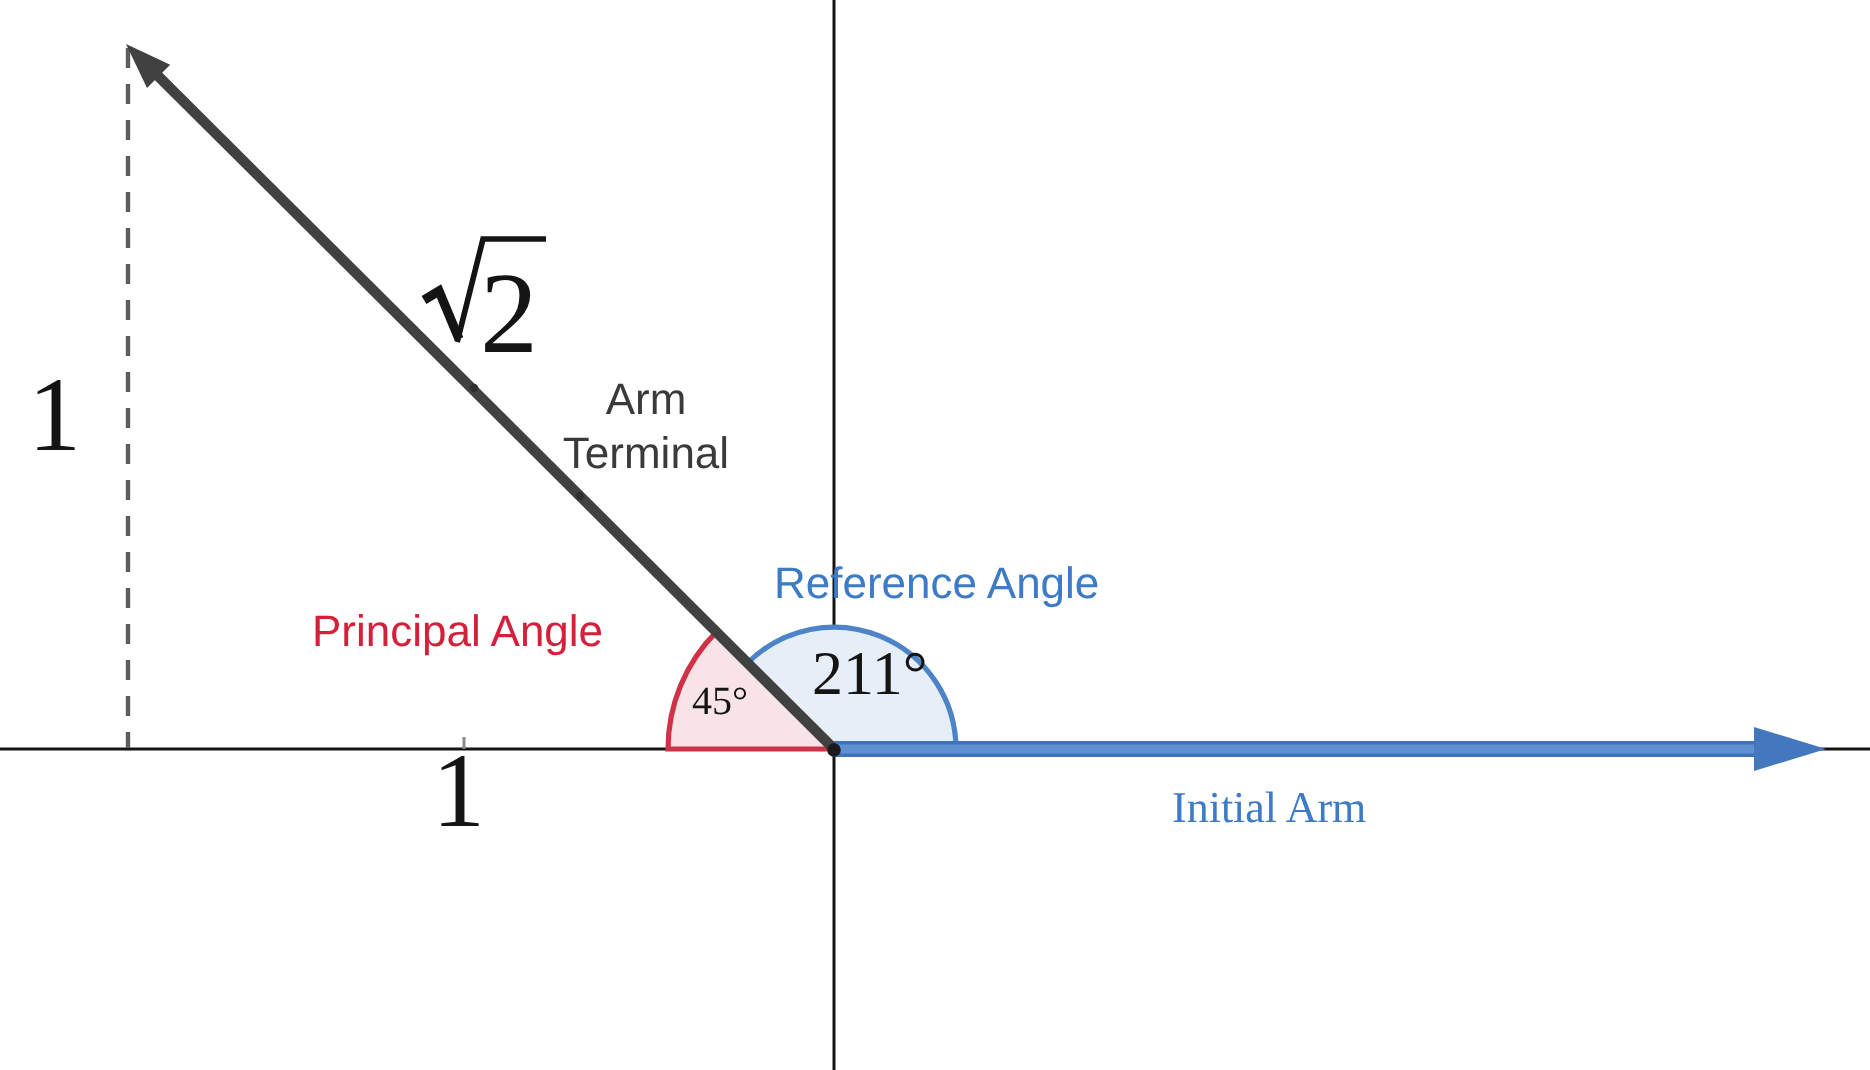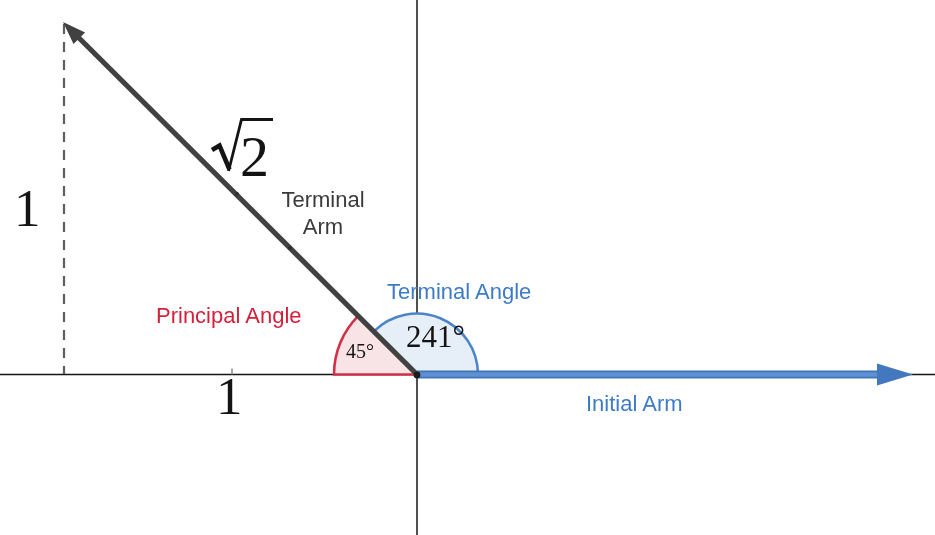--- a/index.html
+++ b/index.html
@@ -13,21 +13,21 @@
   .unit-bottom{left:216px;top:366px;}
   .radicand{left:240px;top:124px;font-size:58px;color:#141414;}
   .angle-val{color:#141414;}
   .ref-val{left:346px;top:340px;font-size:20px;}
   .pri-val{left:406px;top:319px;font-size:31px;}
   .name{font-size:22px;}
   .terminal-name{left:257px;top:186px;width:132px;text-align:center;line-height:27px;color:#3a3a3a;}
   .terminal-name span{display:block;}
   .ref-name{left:156px;top:303px;}
   .pri-name{left:387px;top:279px;}
-  .init-name{left:586px;top:391px;}
+  .init-name{left:586px;top:391px;font-family:Liberation Serif, serif;}
 </style>
 </head>
 <body>
 
 <div class="stage">
 
   <svg width="935" height="535" viewBox="0 0 935 535">
 
     <line x1="0" y1="374.5" x2="935" y2="374.5" stroke-width="1.5" stroke="#141414"></line>
     <line x1="417" y1="0" x2="417" y2="535" stroke-width="1.5" stroke="#141414"></line>
@@ -55,23 +55,23 @@
     <g>
       <path d="M212,150 L219.5,145.5 L229.5,169.5" fill="none" stroke-width="4.6" stroke-linejoin="miter" stroke="#141414"></path>
       <path d="M228.6,171 L241.5,119.5 L273,119.5" fill="none" stroke-width="2.8" stroke="#141414"></path>
     </g>
   </svg>
 
   <div class="lbl serif unit unit-left">1</div>
   <div class="lbl serif unit unit-bottom">1</div>
   <div class="lbl serif radicand">2</div>
   <div class="lbl serif angle-val ref-val">45°</div>
-  <div class="lbl serif angle-val pri-val">241°</div>
+  <div class="lbl serif angle-val pri-val">211°</div>
 
   <div class="lbl name terminal-name">
+    <span>Arm</span>
     <span>Terminal</span>
-    <span>Arm</span>
   </div>
   <div class="lbl name ref-name" style="color: rgb(213, 32, 60);">Principal Angle</div>
-  <div class="lbl name pri-name" style="color: rgb(61, 123, 198);">Terminal Angle</div>
+  <div class="lbl name pri-name" style="color: rgb(61, 123, 198);">Reference Angle</div>
   <div class="lbl name init-name" style="color: rgb(61, 123, 198);">Initial Arm</div>
 
 </div>
 
 </body></html>

